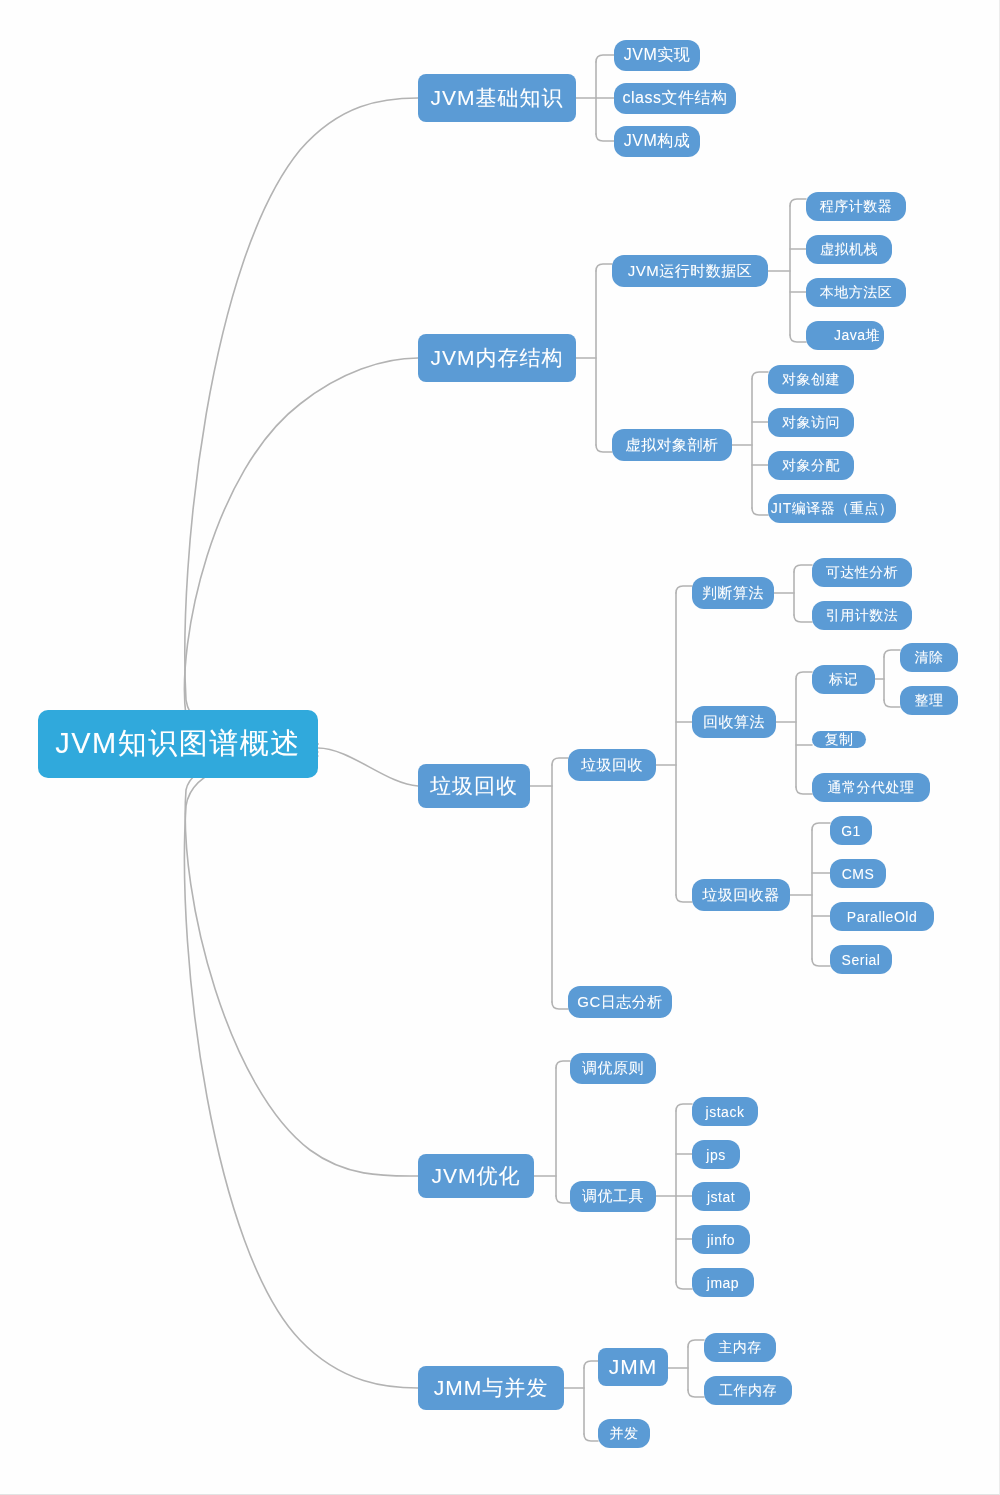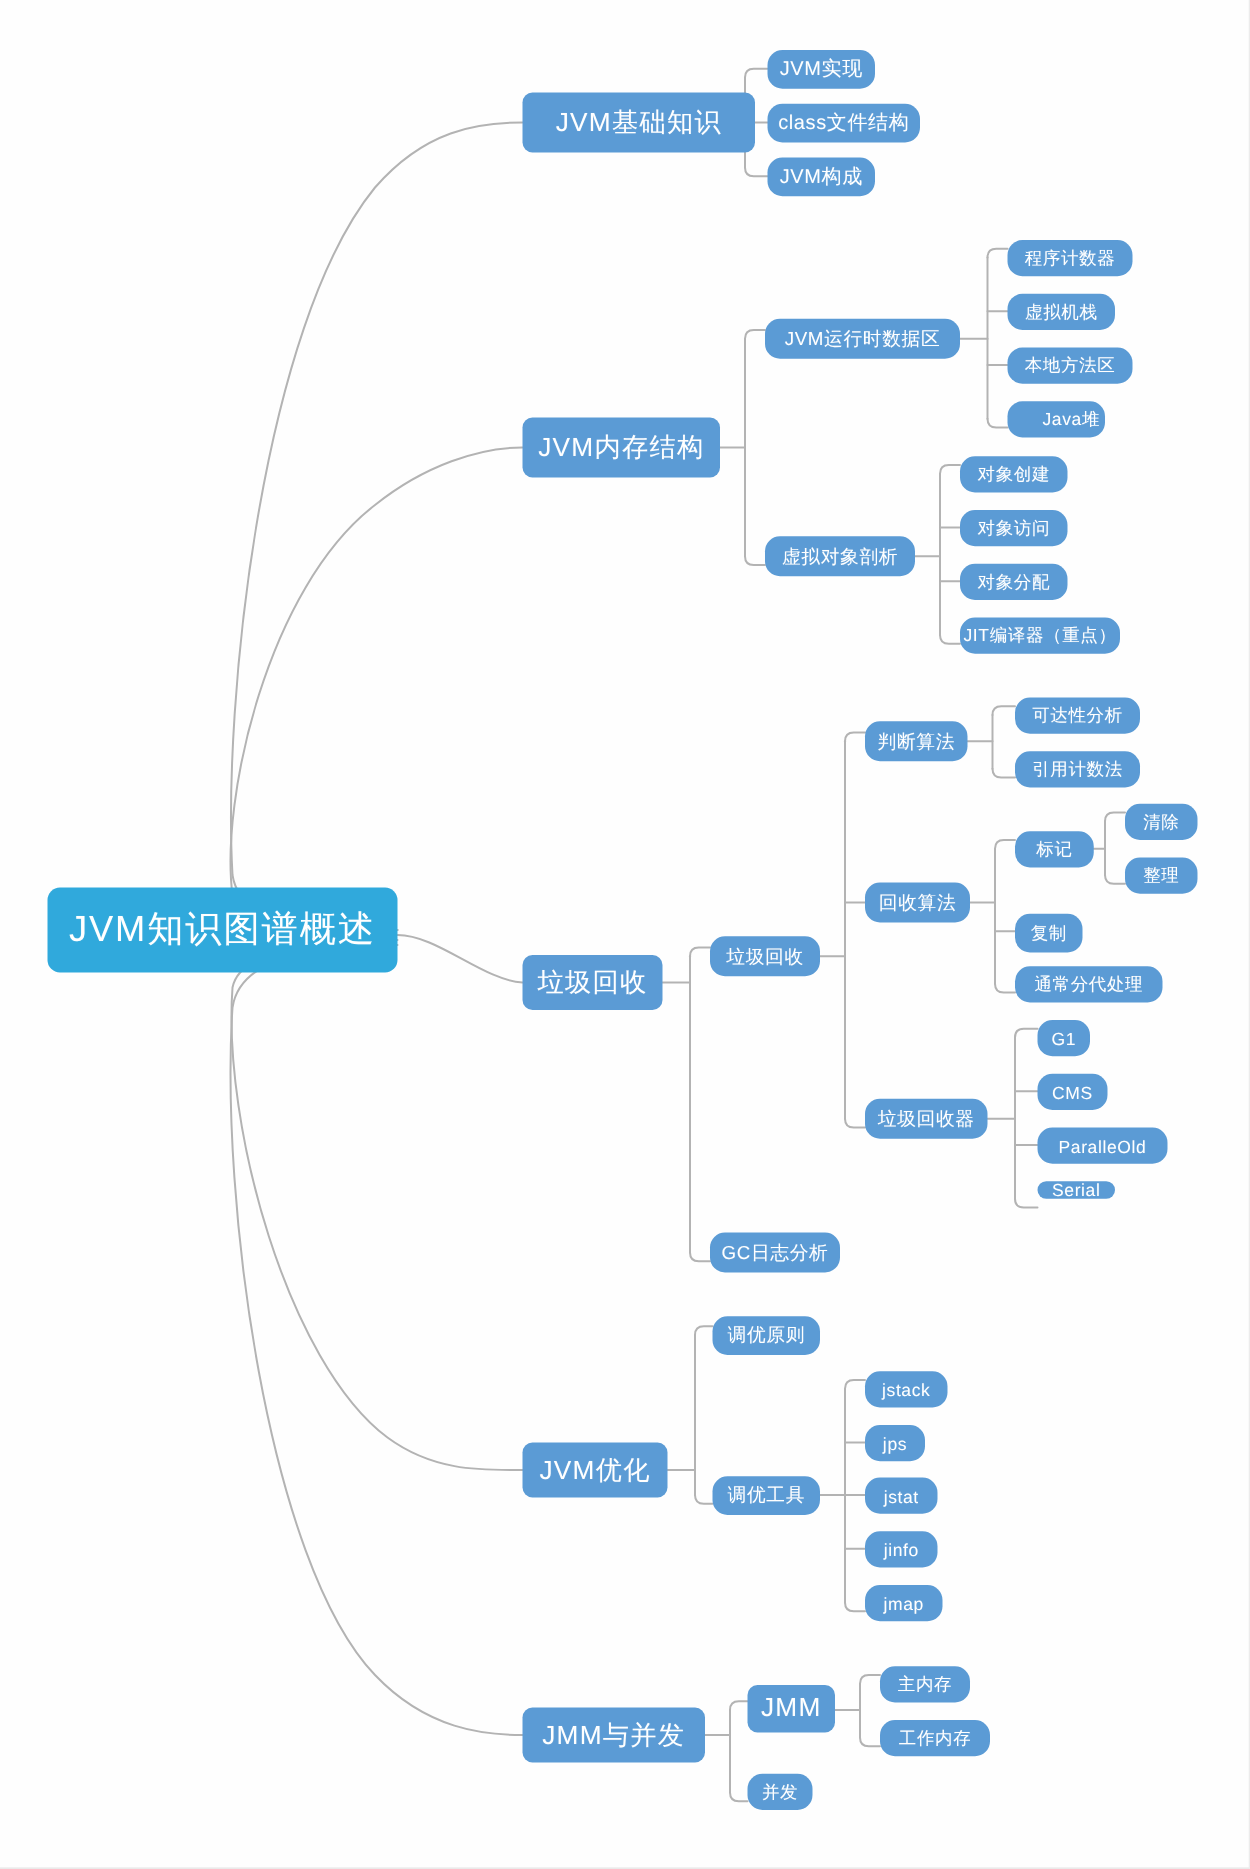--- a/index.html
+++ b/index.html
@@ -140,21 +140,21 @@
       <path d="M688 1347 V 1390"></path>
       <path d="M688 1347 Q 688 1340 695 1340 H 704"></path>
       <path d="M688 1390 Q 688 1397 695 1397 H 704"></path>
     </g>
   </svg>
 
   <div class="node root" style="left:38px;top:710px;width:280px;height:68px;">
     <span>JVM知识图谱概述</span>
   </div>
 
-  <div class="node lvl1" style="left:418px;top:74px;width:186px;height:48px;">
+  <div class="node lvl1" style="left:418px;top:74px;width:158px;height:48px;">
     <span>JVM基础知识</span>
   </div>
   <div class="node lvl2" style="left:614px;top:40px;width:86px;height:31px;">
     <span>JVM实现</span>
   </div>
   <div class="node lvl2" style="left:614px;top:83px;width:122px;height:31px;">
     <span>class文件结构</span>
   </div>
   <div class="node lvl2" style="left:614px;top:126px;width:86px;height:31px;">
     <span>JVM构成</span>
@@ -220,40 +220,40 @@
   </div>
   <div class="node lvl4" style="left:812px;top:665px;width:63px;height:29px;justify-content:center;">
     <span>标记</span>
   </div>
   <div class="node lvl4" style="left:900px;top:643px;width:58px;height:29px;">
     <span>清除</span>
   </div>
   <div class="node lvl4" style="left:900px;top:686px;width:58px;height:29px;">
     <span>整理</span>
   </div>
-  <div class="node lvl4" style="left:812px;top:731px;width:54px;height:31px;">
+  <div class="node lvl4" style="left:812px;top:731px;width:54px;height:17px;">
     <span>复制</span>
   </div>
   <div class="node lvl4" style="left:812px;top:773px;width:118px;height:29px;">
     <span>通常分代处理</span>
   </div>
 
   <div class="node lvl3" style="left:692px;top:879px;width:98px;height:32px;">
     <span>垃圾回收器</span>
   </div>
   <div class="node lvl4" style="left:830px;top:816px;width:42px;height:29px;">
     <span>G1</span>
   </div>
   <div class="node lvl4" style="left:830px;top:859px;width:56px;height:29px;">
     <span>CMS</span>
   </div>
   <div class="node lvl4" style="left:830px;top:902px;width:104px;height:29px;">
     <span>ParalleOld</span>
   </div>
-  <div class="node lvl4" style="left:830px;top:945px;width:62px;height:14px;align-items:center;">
+  <div class="node lvl4" style="left:830px;top:945px;width:62px;height:29px;align-items:center;">
     <span>Serial</span>
   </div>
 
   <div class="node lvl1" style="left:418px;top:1154px;width:116px;height:44px;">
     <span>JVM优化</span>
   </div>
   <div class="node lvl3" style="left:570px;top:1053px;width:86px;height:31px;">
     <span>调优原则</span>
   </div>
   <div class="node lvl3" style="left:570px;top:1181px;width:86px;height:31px;">

